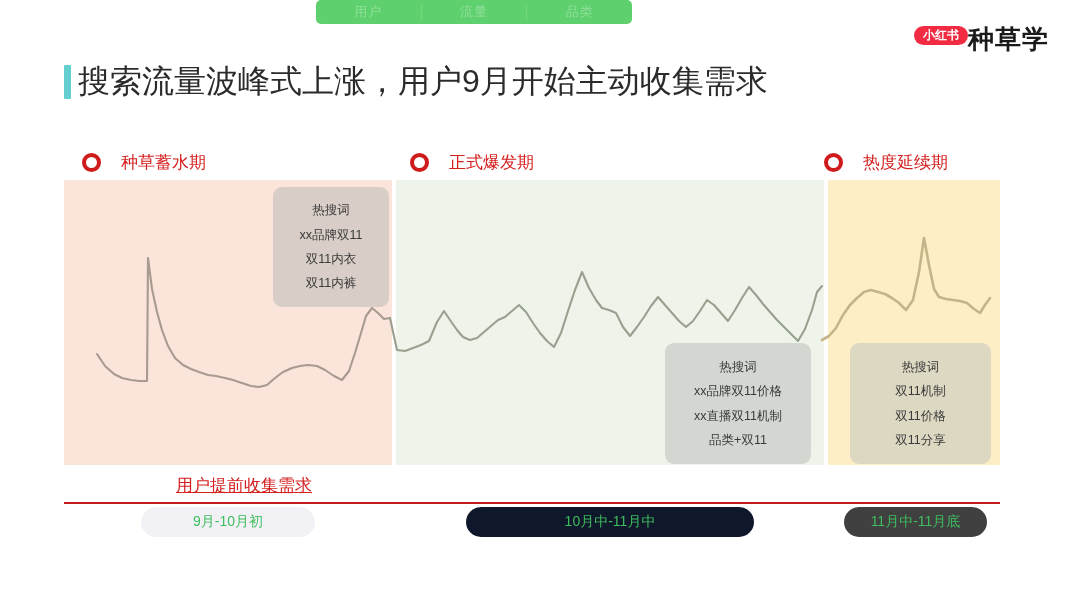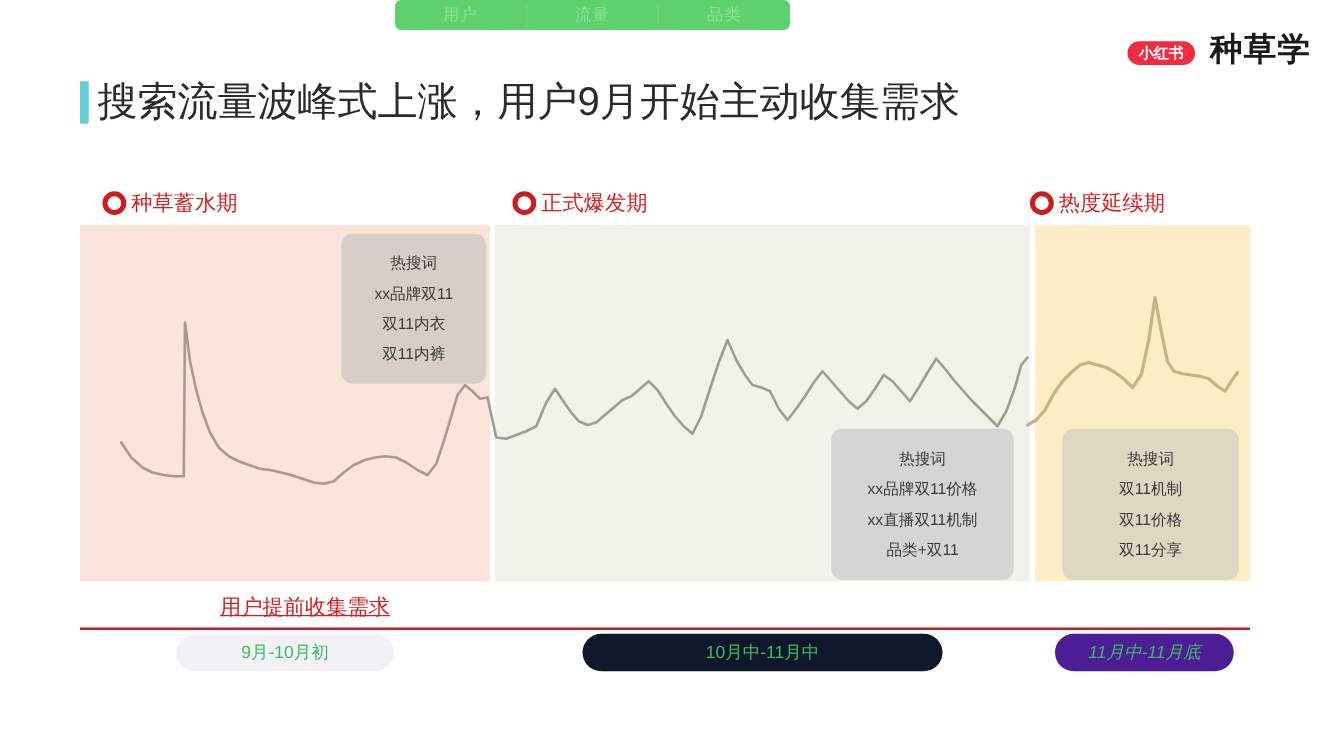--- a/index.html
+++ b/index.html
@@ -16,21 +16,21 @@
     overflow:hidden;
   }
   .tab{
     flex:1;text-align:center;font-size:13px;color:#8fe09a;letter-spacing:1px;
     line-height:24px;white-space:nowrap;
   }
   .tab-div{width:1px;height:17px;background:#74d982;opacity:.85;}
 
   
   #logo{
-    position:absolute;right:18px;top:26px;display:flex;align-items:flex-end;gap:12px;
+    position:absolute;right:18px;top:26px;display:flex;align-items:flex-start;gap:0;
   }
   #logo-pill{
     background:#f02b42;color:#ffffff;border-radius:11px;
     font-size:12px;font-weight:bold;padding:3px 9px 4px;line-height:1;
     letter-spacing:0px;white-space:nowrap;
   }
   #logo-word{
     color:#1a1a1a;font-size:26px;font-weight:bold;letter-spacing:1px;
     line-height:1;white-space:nowrap;
   }
@@ -39,21 +39,21 @@
   #heading{position:absolute;left:64px;top:64px;display:flex;align-items:center;}
   #heading-bar{width:7px;height:34px;background:#63cfd0;margin-right:7px;border-radius:1px;}
   #heading-text{
     font-size:32px;color:#2b2b2b;letter-spacing:0px;white-space:nowrap;line-height:1.1;
   }
 
   
   #stage{position:absolute;left:0;top:0;width:1067px;height:432px;}
 
   
-  .marker{position:absolute;display:flex;align-items:center;gap:4px;}
+  .marker{position:absolute;display:flex;align-items:center;gap:20px;}
   .ring{
     width:19px;height:19px;border-radius:50%;
     border:4px solid #cf1b1b;box-sizing:border-box;background:transparent;
   }
   .marker-label{font-size:17px;color:#d52020;white-space:nowrap;}
   #marker-1{left:82px;top:151px;}
   #marker-2{left:410px;top:151px;}
   #marker-3{left:824px;top:151px;}
 
   
@@ -159,15 +159,15 @@
     <div>双11价格</div>
     <div>双11分享</div>
   </div>
 
   <div class="summary" id="summary-1" style="color: rgb(213, 32, 32);">用户提前收集需求</div>
 
   <div id="rule" style="background: rgb(194, 28, 28);"></div>
 
   <div class="pill" id="pill-1" style="color: rgb(61, 189, 94); background: rgb(242, 242, 246);">9月-10月初</div>
   <div class="pill" id="pill-2" style="color: rgb(61, 189, 94); background: #0f172a;">10月中-11月中</div>
-  <div class="pill" id="pill-3" style="color: rgb(61, 189, 94); background: #4c1d95; font-style: italic;">11月中-11月底</div>
+  <div class="pill" id="pill-3" style="color: rgb(61, 189, 94); background: #404040;">11月中-11月底</div>
 
 </div>
 
 </body></html>

